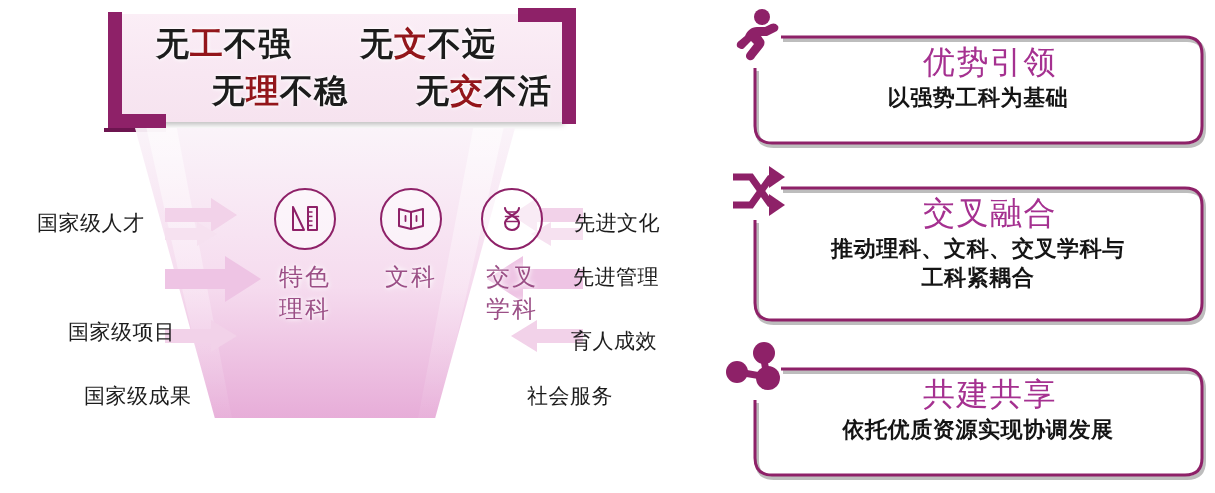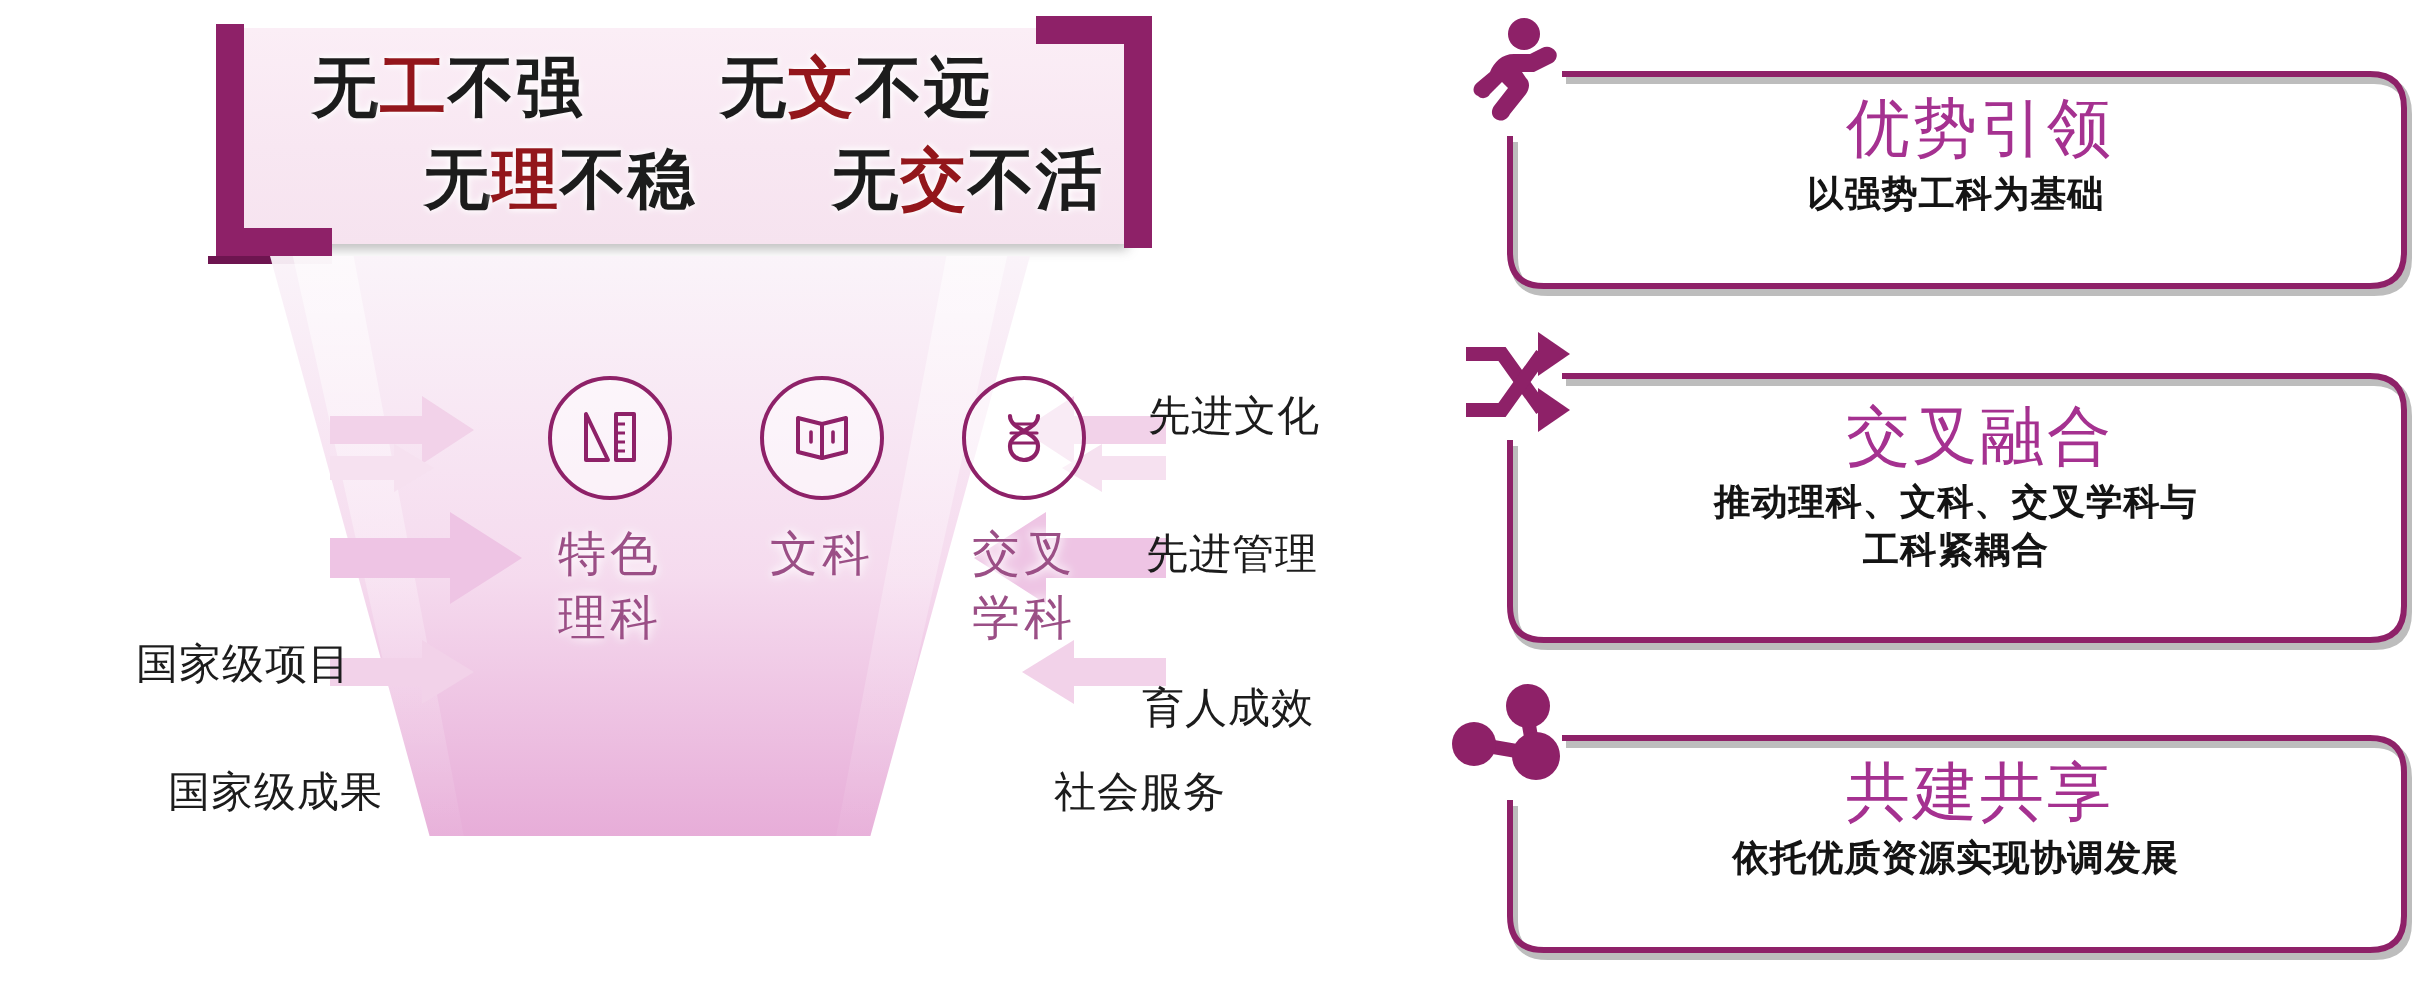--- a/index.html
+++ b/index.html
@@ -92,23 +92,23 @@
 
   
   .side-label{
     position:absolute;font-size:21px;color:#1c1c1c;white-space:nowrap;
     letter-spacing:.5px;
   }
   #label-left-0{left:37px;top:209px;}
   #label-left-1{left:53px;top:263px;}
   #label-left-2{left:68px;top:318px;}
   #label-left-3{left:84px;top:382px;}
-  #label-right-0{left:574px;top:194px;font-family:Liberation Mono, monospace;}
+  #label-right-0{left:574px;top:209px;font-family:Liberation Mono, monospace;}
   #label-right-1{left:573px;top:263px;}
-  #label-right-2{left:571px;top:340px;}
+  #label-right-2{left:571px;top:327px;}
   #label-right-3{left:527px;top:382px;}
 
   
   .arrow{position:absolute;}
 
   
   #right-panel{position:absolute;left:715px;top:0;width:500px;height:493px;}
   .card{position:absolute;left:0;width:492px;}
   #card-0{top:6px;height:145px;}
   #card-1{top:160px;height:168px;}
@@ -120,21 +120,21 @@
     display:flex;flex-direction:column;align-items:center;justify-content:center;
     text-align:center;
   }
   .card-title{
     font-family:"DejaVu Serif","Liberation Serif",serif;
     font-size:32px;color:#a53190;letter-spacing:1.5px;line-height:1.1;
     margin-bottom:4px;
     margin-left:24px;
   }
   .card-sub{
-    font-size:18px;font-weight:bold;color:#141414;line-height:1.3;
+    font-size:22px;font-weight:bold;color:#141414;line-height:1.3;
     letter-spacing:.6px;
   }
 </style>
 </head>
 <body>
 
 <div class="root">
 
   <div id="left-panel">
 
@@ -220,20 +220,21 @@
             </g>
           </svg>
         </div>
         <div class="disc-label">
           <div>交叉</div>
           <div>学科</div>
         </div>
       </div>
     </div>
 
+    <div class="side-label" id="label-left-0">国家级人才</div>
     <div class="side-label" id="label-left-2">国家级项目</div>
     <div class="side-label" id="label-left-3">国家级成果</div>
     <div class="side-label" id="label-right-0">先进文化</div>
     <div class="side-label" id="label-right-1">先进管理</div>
     <div class="side-label" id="label-right-2">育人成效</div>
     <div class="side-label" id="label-right-3">社会服务</div>
   </div>
 
   <div id="right-panel">
 

